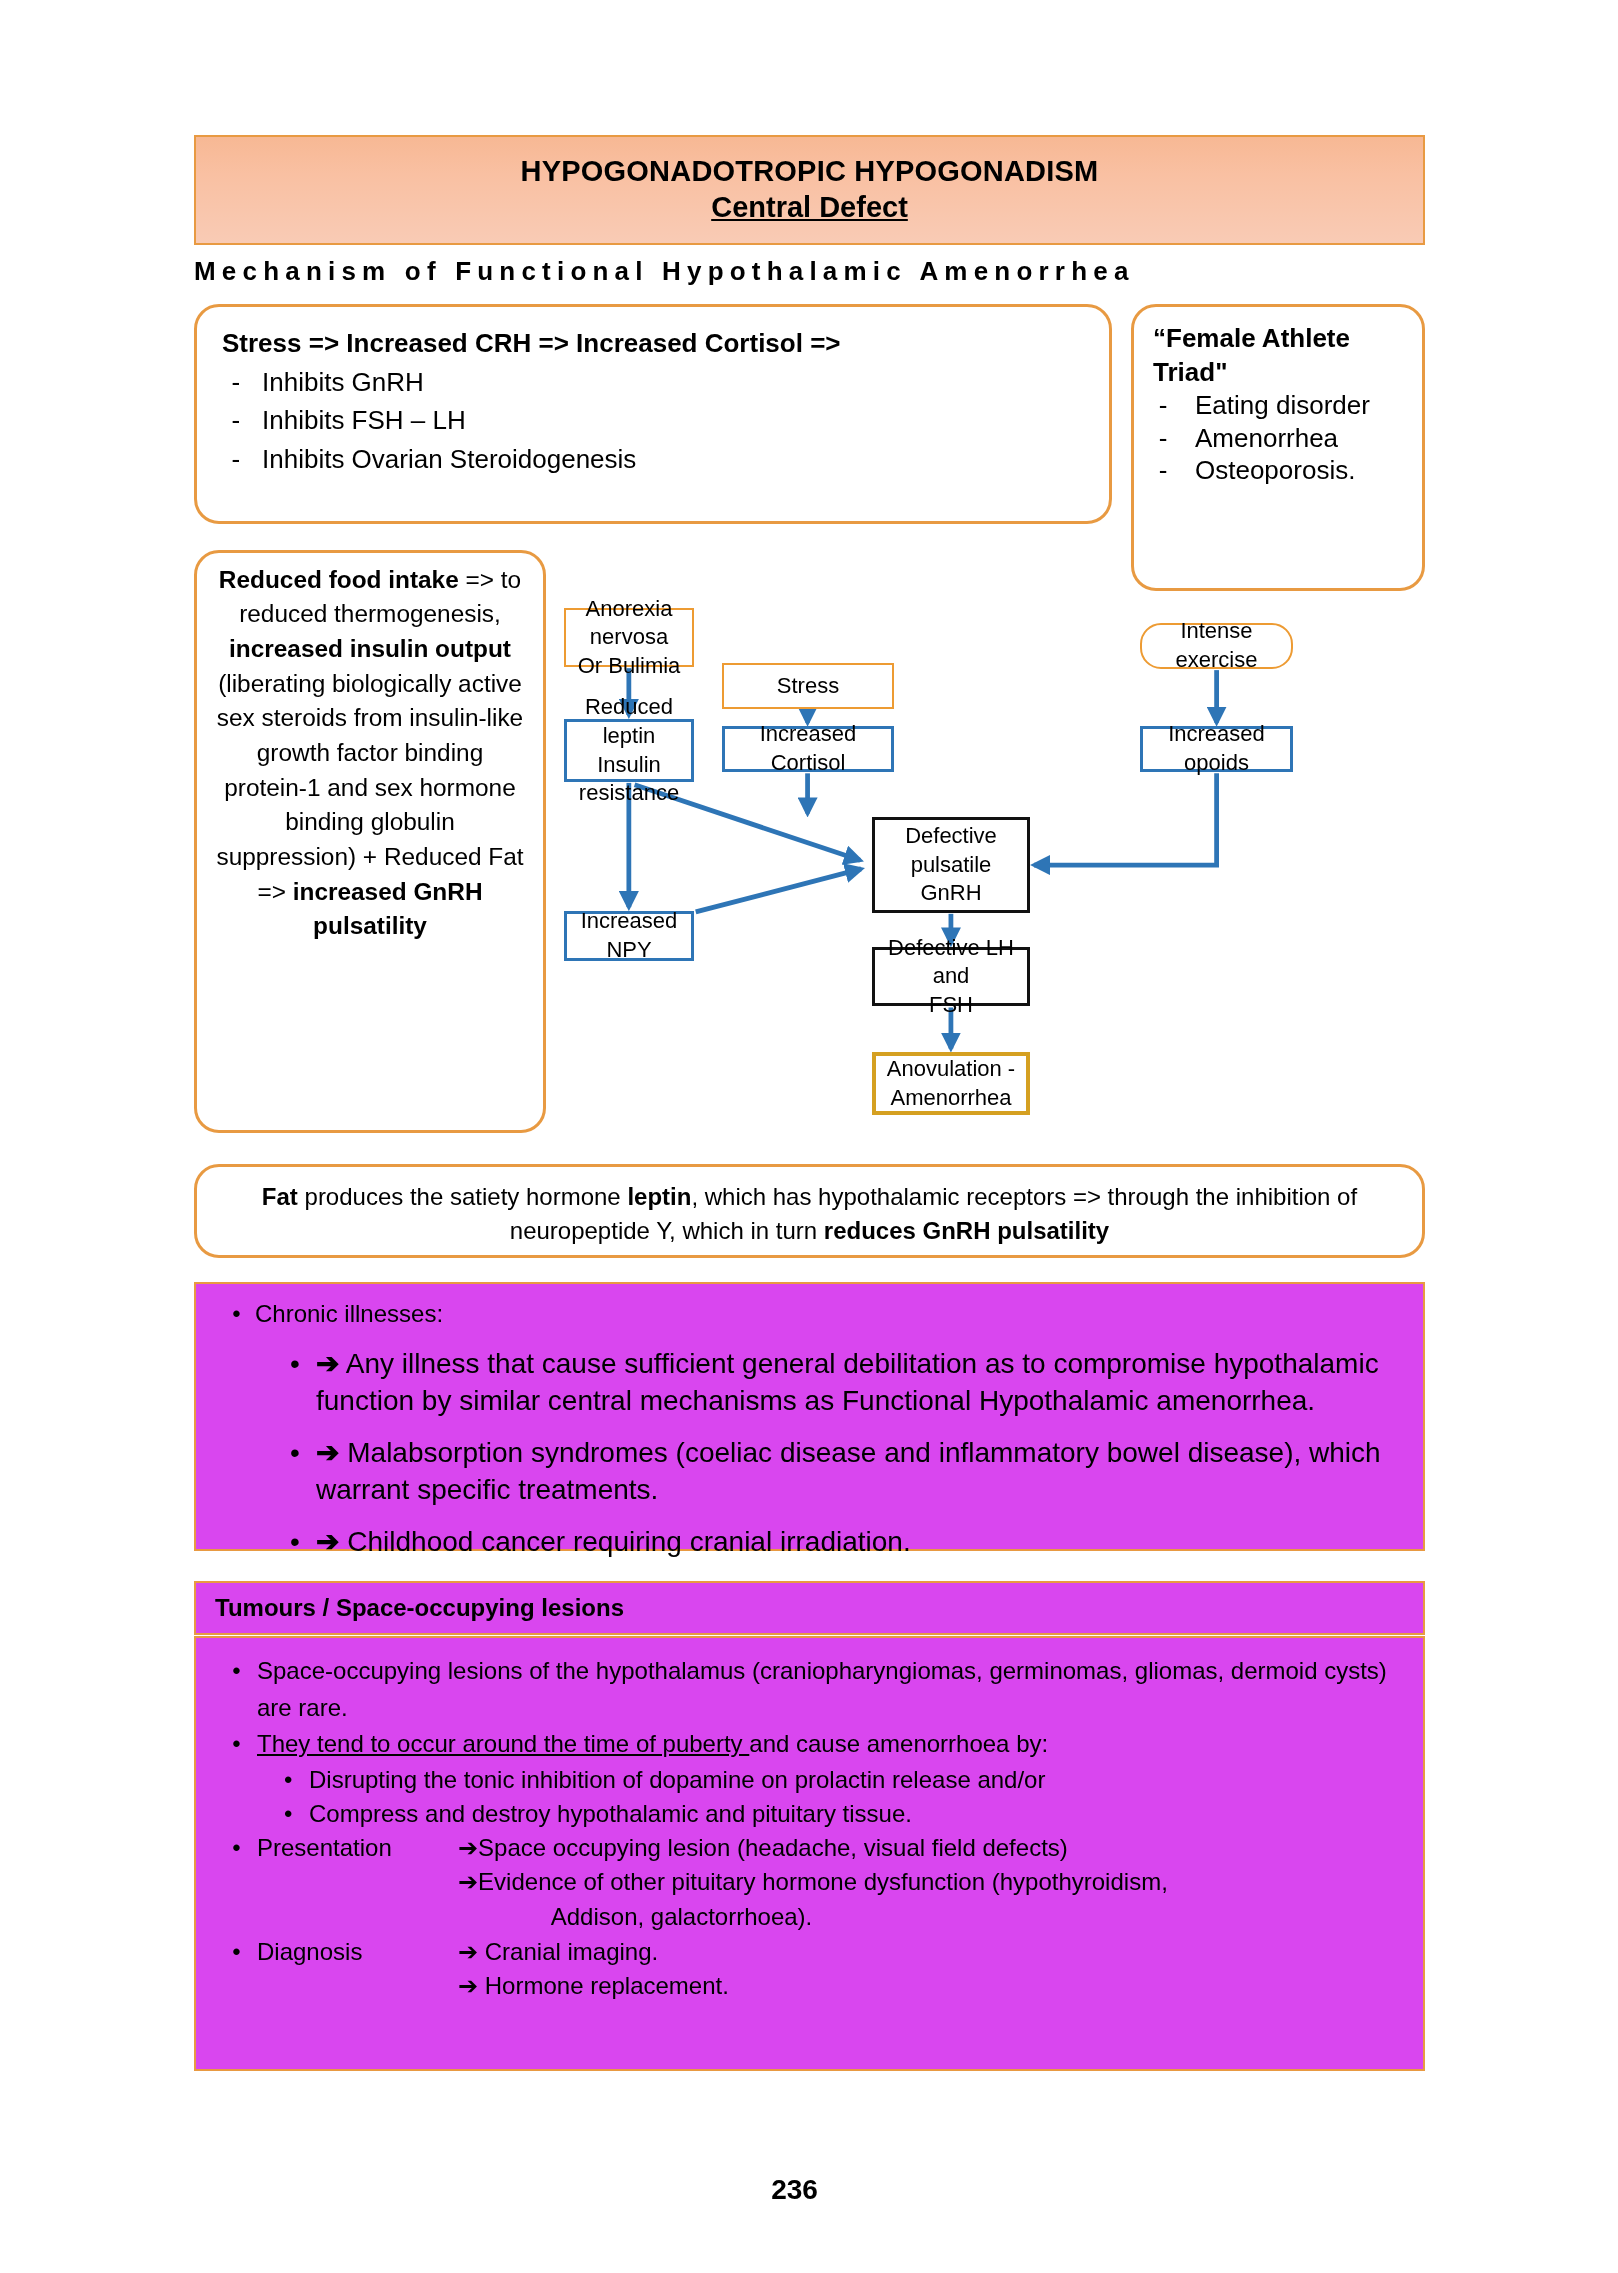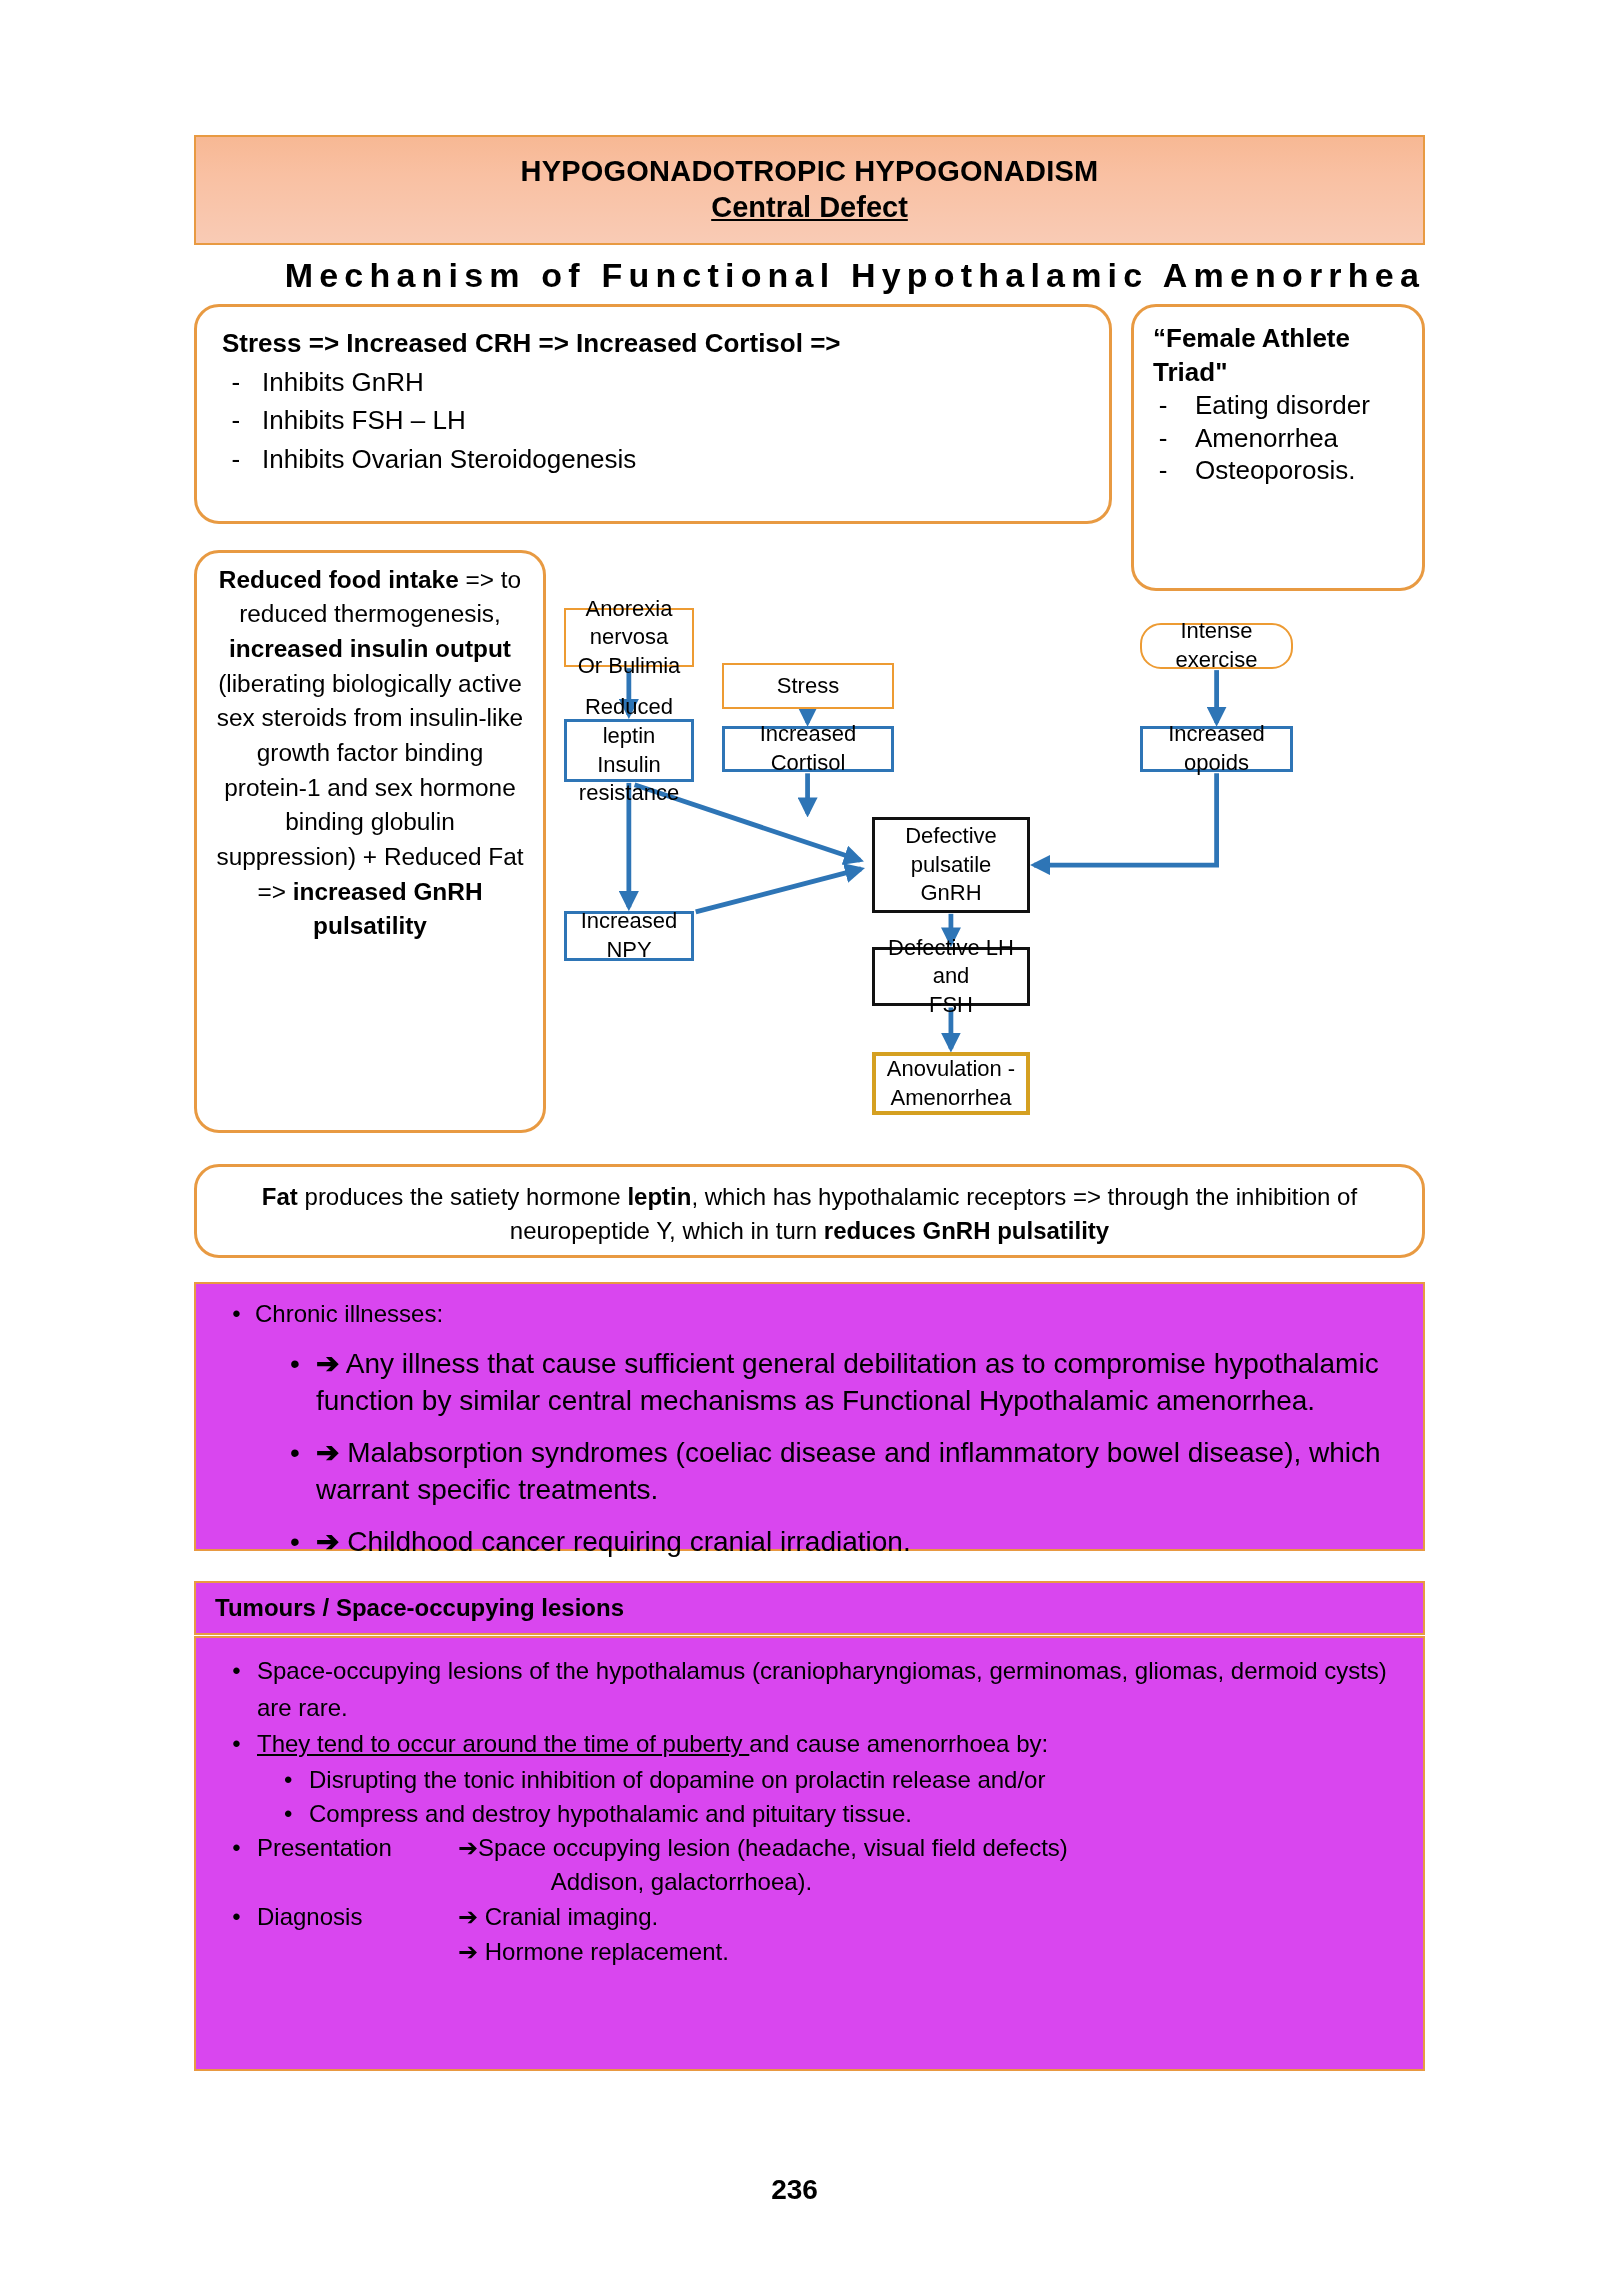--- a/index.html
+++ b/index.html
@@ -24,21 +24,21 @@
   .banner-title {
     font-size:29px; font-weight:bold; letter-spacing:0.2px; line-height:1.1;
   }
   .banner-sub {
     font-size:29px; font-weight:bold; text-decoration:underline; margin-top:3.8px;
   }
 
   
   .subtitle {
     position:absolute; left:194px; top:256px; width:1231px;
-    text-align:right; font-size:34px; font-weight:bold;
+    text-align:left; font-size:26px; font-weight:bold;
     letter-spacing:6.2px;
   }
 
   
   .rbox {
     position:absolute; border:3.3px solid #e89a42; border-radius:25px;
     background:#fff;
   }
   .sqbox {
     position:absolute; border:2.9px solid #e89a42; background:#d946ef;
@@ -271,20 +271,21 @@
     <div class="tb">
       <span class="u">They tend to occur around the time of puberty </span><span>and cause amenorrhoea by:</span>
     </div>
     <div class="tb3">Disrupting the tonic inhibition of dopamine on prolactin release and/or</div>
     <div class="tb3">Compress and destroy hypothalamic and pituitary tissue.</div>
 
     <div class="prow">
       <div class="plabel">Presentation</div>
       <div class="pval"><span>➔</span><span>Space occupying lesion (headache, visual field defects)</span></div>
     </div>
+    <div class="pcont"><span>➔</span><span>Evidence of other pituitary hormone dysfunction (hypothyroidism,</span></div>
     <div class="pcenter">Addison, galactorrhoea).</div>
 
     <div class="prow">
       <div class="plabel">Diagnosis</div>
       <div class="pval"><span>➔</span>&nbsp;<span>Cranial imaging.</span></div>
     </div>
 
     <div class="pcont"><span>➔</span>&nbsp;<span>Hormone replacement.</span></div>
   </div>
 

